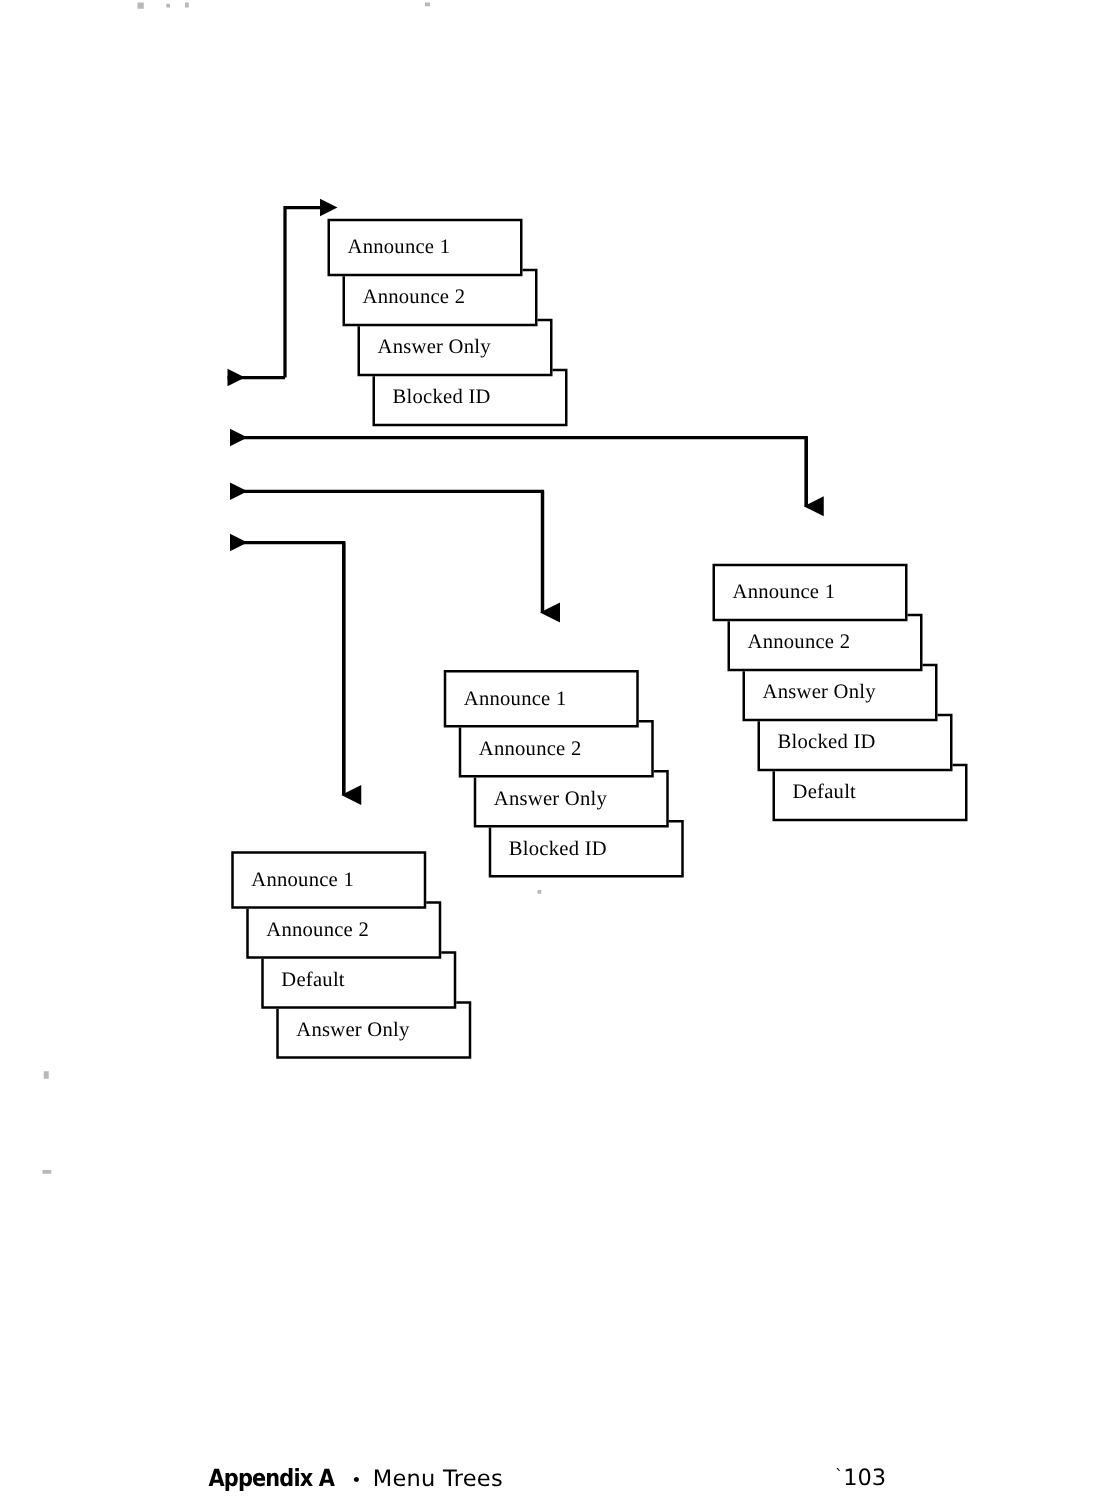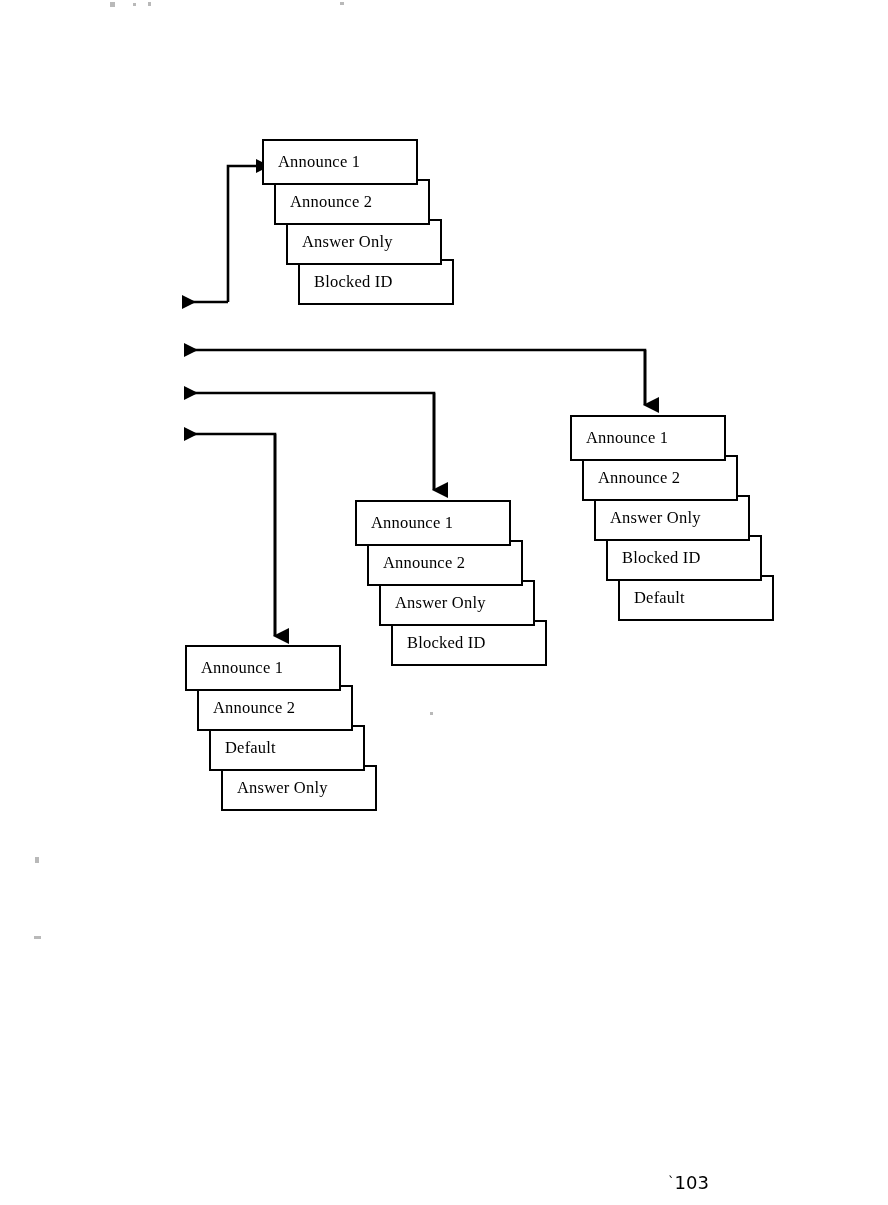--- a/index.html
+++ b/index.html
@@ -22,20 +22,21 @@
     top: 0;
     width: 888px;
     height: 1205px;
   }
   
   .menu-box {
     position: absolute;
     box-sizing: border-box;
     background: #ffffff;
     border: 2px solid #000000;
+    margin-top: 36px;
   }
   .menu-box-label {
     position: absolute;
     left: 14px;
     top: 50%;
     transform: translateY(-50%);
     font-size: 16.5px;
     line-height: 1;
     color: #000000;
     white-space: nowrap;
@@ -202,18 +203,23 @@
 
   <div class="speck" style="left:110px;top:2px;width:5px;height:5px;"></div>
   <div class="speck" style="left:133px;top:3px;width:3px;height:3px;"></div>
   <div class="speck" style="left:148px;top:2px;width:3px;height:4px;"></div>
   <div class="speck" style="left:340px;top:2px;width:4px;height:3px;"></div>
   <div class="speck" style="left:35px;top:857px;width:4px;height:6px;"></div>
   <div class="speck" style="left:34px;top:936px;width:7px;height:3px;"></div>
   <div class="speck" style="left:430px;top:712px;width:3px;height:3px;"></div>
 
   <div id="footer">
+    <div id="footer-left">
+      <span id="footer-appendix">Appendix A</span>
+      <span id="footer-bullet">•</span>
+      <span id="footer-section">Menu Trees</span>
+    </div>
     <div id="footer-page">
       <span class="tick">`</span><span>103</span>
     </div>
   </div>
 
 </div>
 
 </body></html>

